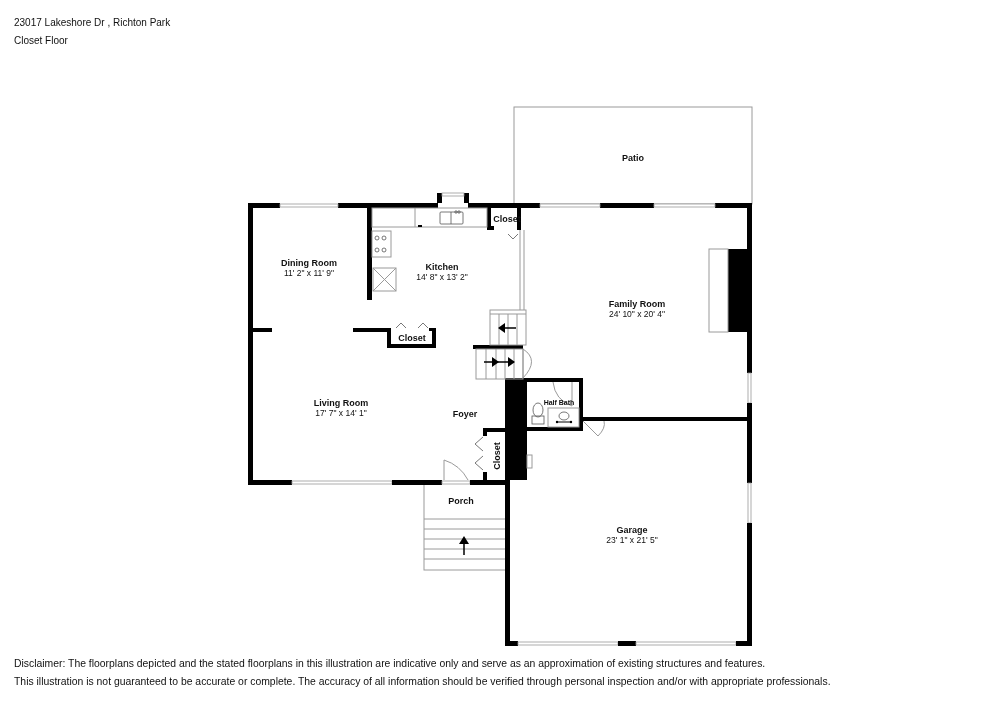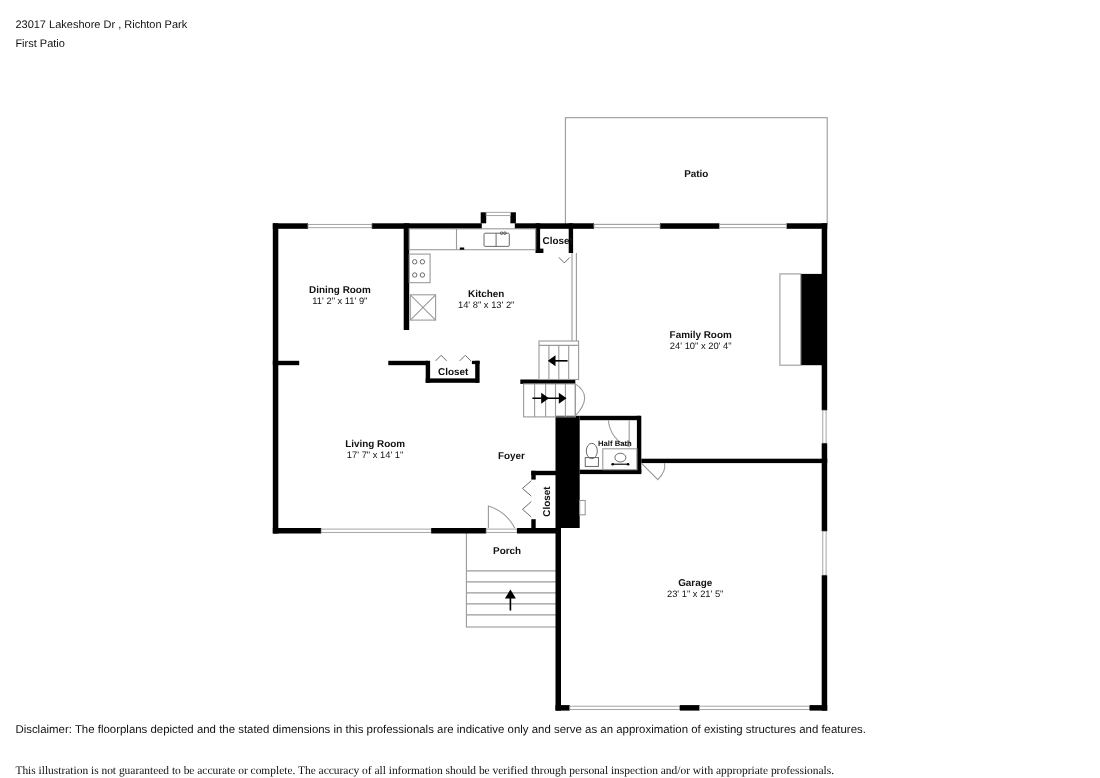--- a/index.html
+++ b/index.html
@@ -2,34 +2,34 @@
 <html><head>
 <meta charset="utf-8">
 <style>
   html, body { margin: 0; padding: 0; background: #ffffff; }
   body { width: 1000px; height: 707px; position: relative; overflow: hidden; font-family: "Liberation Sans", sans-serif; color: #111; }
   .hdr { position: absolute; left: 14px; font-size: 10px; line-height: 14px; }
   .hdr.addr { top: 16px; }
   .hdr.floor { top: 34px; }
   .disc { position: absolute; left: 14px; font-size: 10.4px; line-height: 13px; white-space: nowrap; }
   .disc.l1 { top: 657px; }
-  .disc.l2 { top: 695px; font-family: Liberation Serif, serif; }
+  .disc.l2 { top: 675px; }
   svg { position: absolute; left: 0; top: 0; }
   .rname { font-family: "Liberation Sans", sans-serif; font-weight: bold; font-size: 9px; fill: #111; }
   .rdim { font-family: "Liberation Sans", sans-serif; font-size: 8.5px; fill: #111; }
   .wall { fill: #000; }
   .thin { fill: none; stroke: #9a9a9a; stroke-width: 1; }
   .thin-dk { fill: none; stroke: #555; stroke-width: 0.8; }
   .win { fill: #fff; stroke: #9a9a9a; stroke-width: 0.8; }
 </style>
 </head>
 <body>
 
 <div class="hdr addr">23017 Lakeshore Dr , Richton Park</div>
-<div class="hdr floor">First Patio</div>
+<div class="hdr floor">Closet Floor</div>
 
 <svg width="1000" height="707" viewBox="0 0 1000 707">
 
   <g>
     <rect x="514" y="107" width="238" height="97" class="thin"></rect>
   </g>
 
   <g>
     <rect x="424" y="482" width="82" height="88" class="thin"></rect>
     <line x1="424" y1="519" x2="506" y2="519" class="thin"></line>
@@ -223,14 +223,14 @@
   <text class="rname" x="0" y="0" text-anchor="middle" transform="translate(500 456) rotate(-90)">Closet</text>
 
   <text class="rname" x="559" y="405" text-anchor="middle" style="font-size:7px">Half Bath</text>
 
   <text class="rname" x="461" y="504" text-anchor="middle">Porch</text>
 
   <text class="rname" x="632" y="533" text-anchor="middle">Garage</text>
   <text class="rdim" x="632" y="543" text-anchor="middle">23' 1" x 21' 5"</text>
 </svg>
 
-<div class="disc l1">Disclaimer: The floorplans depicted and the stated dimensions in this professionals are indicative only and serve as an approximation of existing structures and features.</div>
+<div class="disc l1">Disclaimer: The floorplans depicted and the stated floorplans in this illustration are indicative only and serve as an approximation of existing structures and features.</div>
 <div class="disc l2">This illustration is not guaranteed to be accurate or complete. The accuracy of all information should be verified through personal inspection and/or with appropriate professionals.</div>
 
 </body></html>

